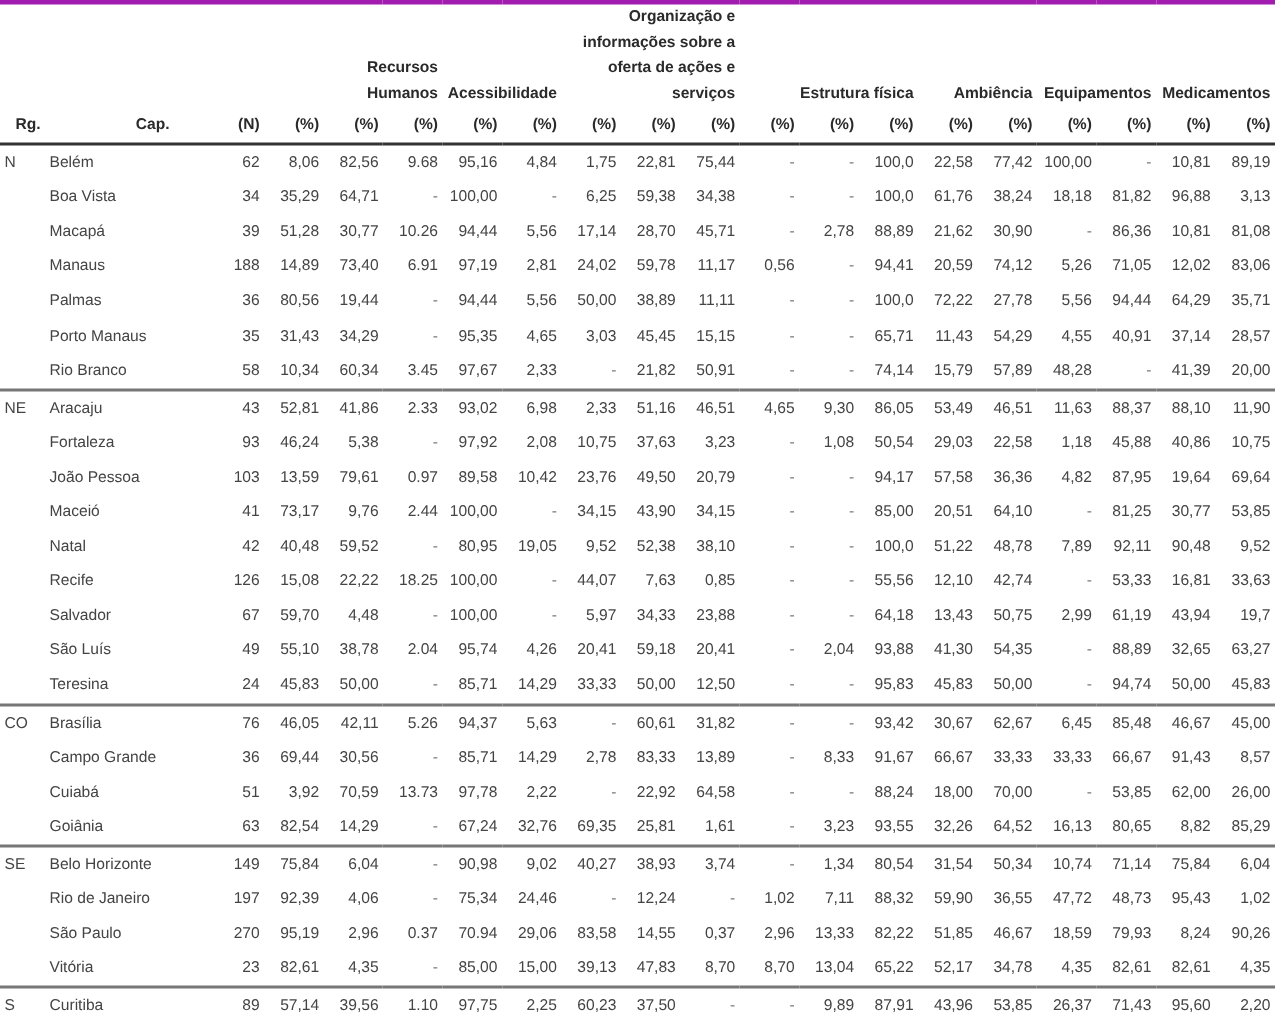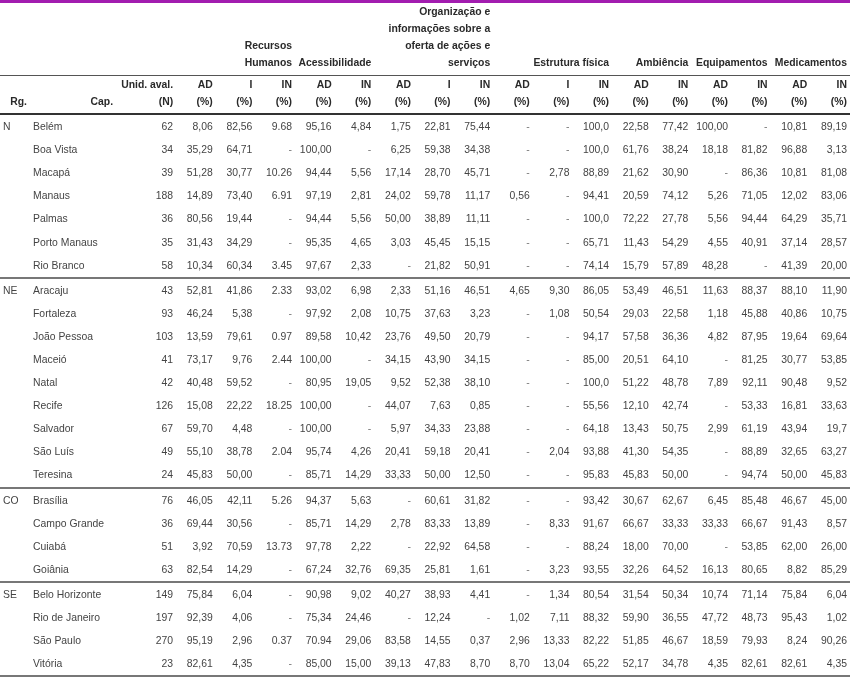--- a/index.html
+++ b/index.html
@@ -53,42 +53,20 @@
       <th colspan="3"></th>
       <th></th>
       <th colspan="2" class="grp">Recursos Humanos</th>
       <th colspan="2" class="grp">Acessibilidade</th>
       <th colspan="3" class="grp">Organização e informações sobre a oferta de ações e serviços</th>
       <th colspan="3" class="grp">Estrutura física</th>
       <th colspan="2" class="grp">Ambiência</th>
       <th colspan="2" class="grp">Equipamentos</th>
       <th colspan="2" class="grp">Medicamentos</th>
     </tr>
-    <tr class="sub">
-      <th></th>
-      <th></th>
-      <th>Unid. aval.</th>
-      <th>AD</th>
-      <th>I</th>
-      <th>IN</th>
-      <th>AD</th>
-      <th>IN</th>
-      <th>AD</th>
-      <th>I</th>
-      <th>IN</th>
-      <th>AD</th>
-      <th>I</th>
-      <th>IN</th>
-      <th>AD</th>
-      <th>IN</th>
-      <th>AD</th>
-      <th>IN</th>
-      <th>AD</th>
-      <th>IN</th>
-    </tr>
     <tr class="unit">
       <th class="left">Rg.</th>
       <th class="left">Cap.</th>
       <th>(N)</th>
       <th>(%)</th>
       <th>(%)</th>
       <th>(%)</th>
       <th>(%)</th>
       <th>(%)</th>
       <th>(%)</th>
@@ -550,21 +528,21 @@
         <td class="rg">SE</td>
         <td class="cap">Belo Horizonte</td>
         <td>149</td>
         <td>75,84</td>
         <td>6,04</td>
         <td class="dash">-</td>
         <td>90,98</td>
         <td>9,02</td>
         <td>40,27</td>
         <td>38,93</td>
-        <td>4,41</td>
+        <td>3,74</td>
         <td class="dash">-</td>
         <td>1,34</td>
         <td>80,54</td>
         <td>31,54</td>
         <td>50,34</td>
         <td>10,74</td>
         <td>71,14</td>
         <td>75,84</td>
         <td>6,04</td>
       </tr>

